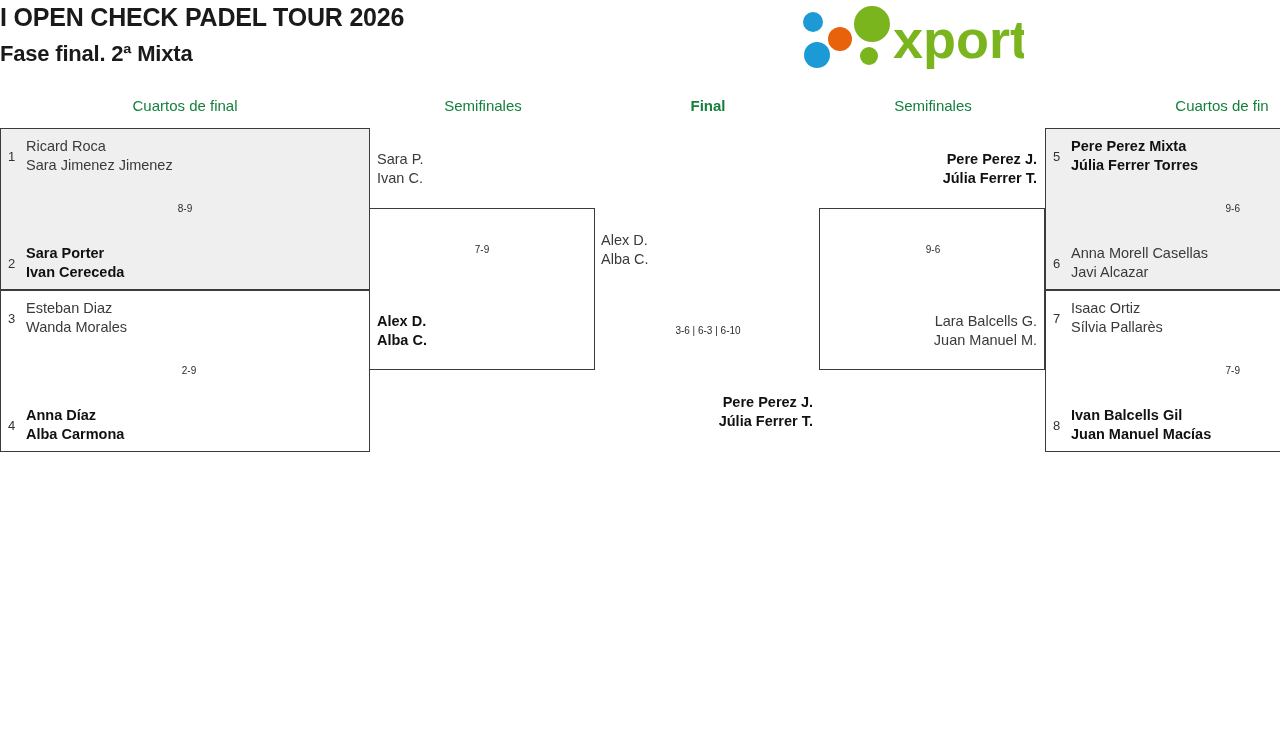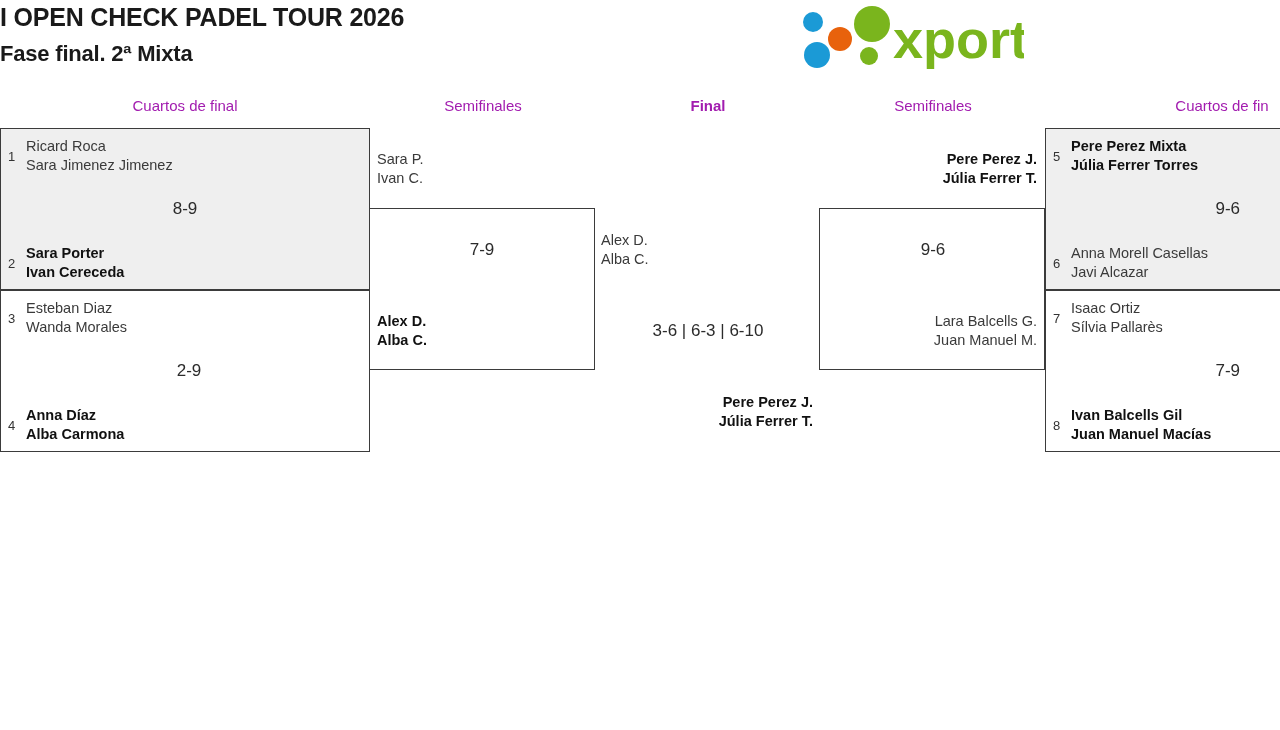--- a/index.html
+++ b/index.html
@@ -53,21 +53,21 @@
 
   
   .round-header {
     position: absolute;
     top: 96px;
     font-size: 15px;
     font-weight: normal;
     line-height: 20px;
     text-align: center;
     white-space: nowrap;
-    color: #a21caf;
+    color: #15803d;
   }
 
   
   .mbox {
     position: absolute;
     box-sizing: border-box;
     border: 1px solid #3b3b3b;
   }
   .mbox.gray { background: #efefef; }
   .mbox.white { background: #ffffff; }
@@ -101,21 +101,21 @@
     display: block;
   }
   .winner .names { font-weight: bold; color: #111111; }
   .loser  .names { font-weight: normal; color: #3a3a3a; }
   .team.right-align { justify-content: flex-end; }
   .team.right-align .names { text-align: right; }
 
   
   .score {
     position: absolute;
-    font-size: 17px;
+    font-size: 10px;
     color: #2b2b2b;
     white-space: nowrap;
     line-height: 18px;
   }
   .score.right { text-align: right; }
   .score.center{ text-align: center; }
 </style>
 </head>
 <body>
 

